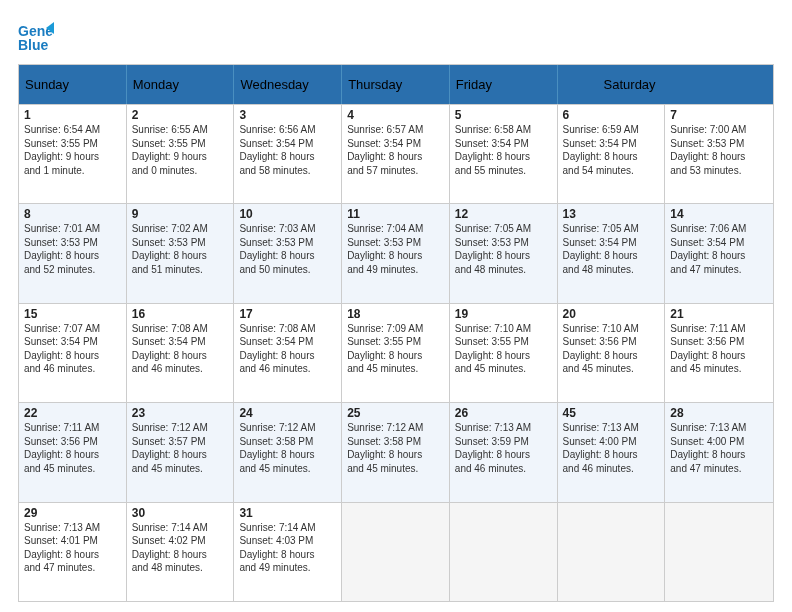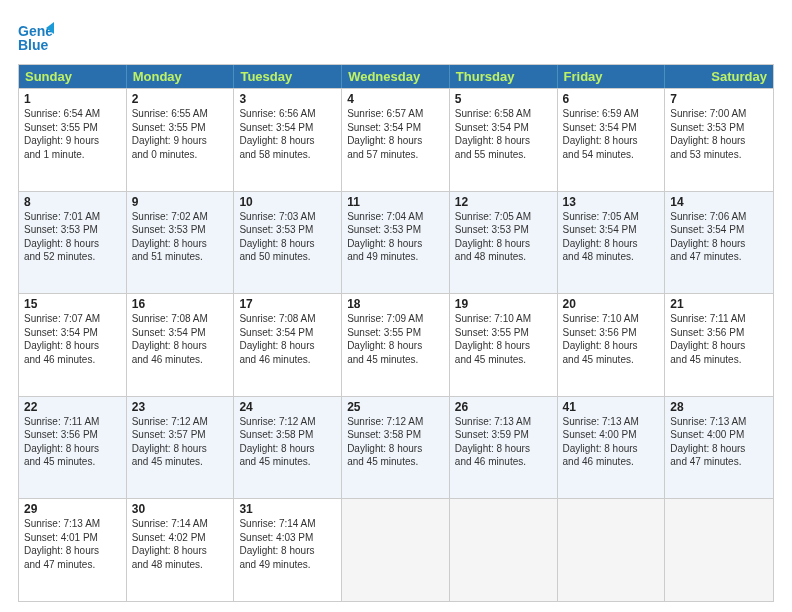--- a/index.html
+++ b/index.html
@@ -51,24 +51,24 @@
       display: flex;
       flex-direction: column;
       border: 1px solid #ccc;
     }
     .cal-header {
       display: grid;
       grid-template-columns: repeat(7, 1fr);
       background: #2a6fad;
     }
     .cal-header-cell {
-      color: #bef264;
+      color: #000000;
       font-size: 13px;
-      font-weight: bold;
-      padding: 4px 6px;
+      font-weight: normal;
+      padding: 12px 6px;
       text-align: left;
       border-right: 1px solid #4a8fc0;
     }
     .cal-header-cell:last-child {
       border-right: none;
       margin-left: 40px;
     }
     .cal-body {
       flex: 1;
       display: flex;
@@ -130,21 +130,20 @@
     <div class="title-block">
       <div class="main-title"></div>
       <div class="subtitle"></div>
     </div>
   </div>
 
   <div class="calendar">
     <div class="cal-header" id="cal-header">
         <div class="cal-header-cell">Sunday</div>
         <div class="cal-header-cell">Monday</div>
-        <div class="cal-header-cell">Tuesday</div>
         <div class="cal-header-cell">Wednesday</div>
         <div class="cal-header-cell">Thursday</div>
         <div class="cal-header-cell">Friday</div>
         <div class="cal-header-cell">Saturday</div>
       </div>
     <div class="cal-body" id="cal-body">
         <div class="cal-row">
           <div class="cal-cell">
             <span class="day-num">1</span>
             <div class="cell-text">Sunrise: 6:54 AM<br>Sunset: 3:55 PM<br>Daylight: 9 hours<br>and 1 minute.</div>
@@ -249,21 +248,21 @@
           </div>
           <div class="cal-cell alt-row">
             <span class="day-num">25</span>
             <div class="cell-text">Sunrise: 7:12 AM<br>Sunset: 3:58 PM<br>Daylight: 8 hours<br>and 45 minutes.</div>
           </div>
           <div class="cal-cell alt-row">
             <span class="day-num">26</span>
             <div class="cell-text">Sunrise: 7:13 AM<br>Sunset: 3:59 PM<br>Daylight: 8 hours<br>and 46 minutes.</div>
           </div>
           <div class="cal-cell alt-row">
-            <span class="day-num">41</span>
+            <span class="day-num">45</span>
             <div class="cell-text">Sunrise: 7:13 AM<br>Sunset: 4:00 PM<br>Daylight: 8 hours<br>and 46 minutes.</div>
           </div>
           <div class="cal-cell alt-row">
             <span class="day-num">28</span>
             <div class="cell-text">Sunrise: 7:13 AM<br>Sunset: 4:00 PM<br>Daylight: 8 hours<br>and 47 minutes.</div>
           </div>
         </div>
         <div class="cal-row">
           <div class="cal-cell">
             <span class="day-num">29</span>

